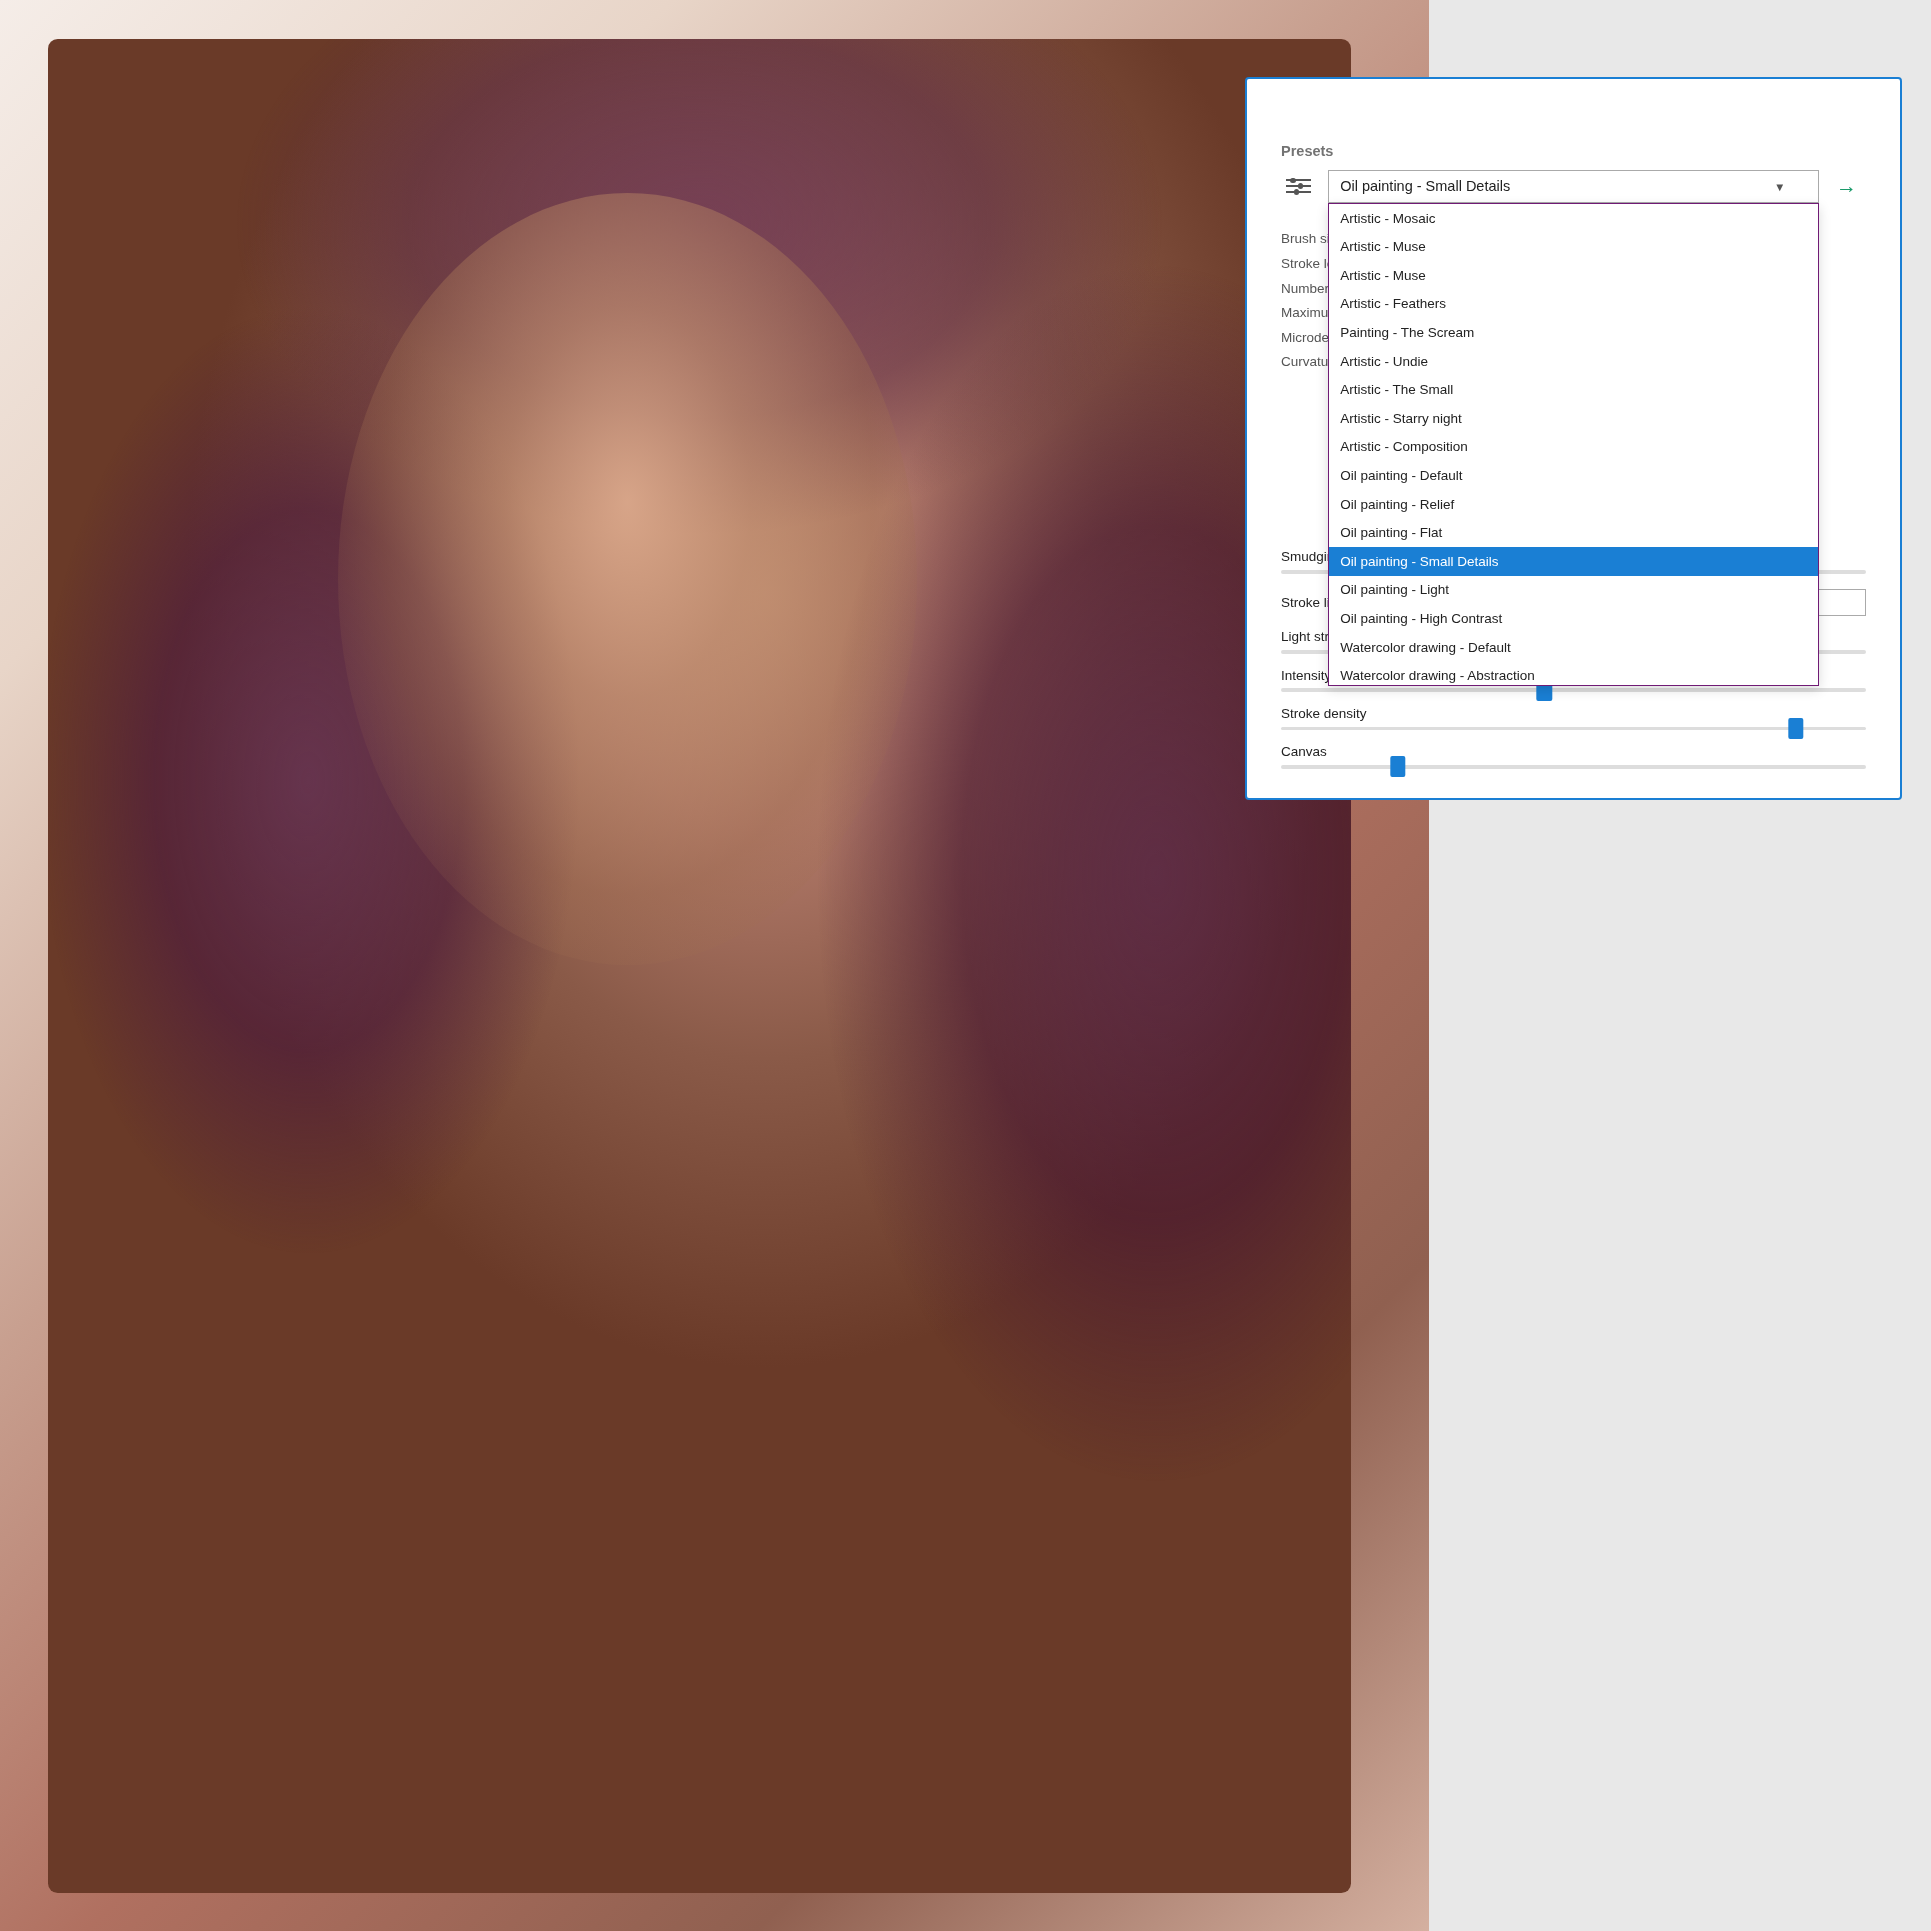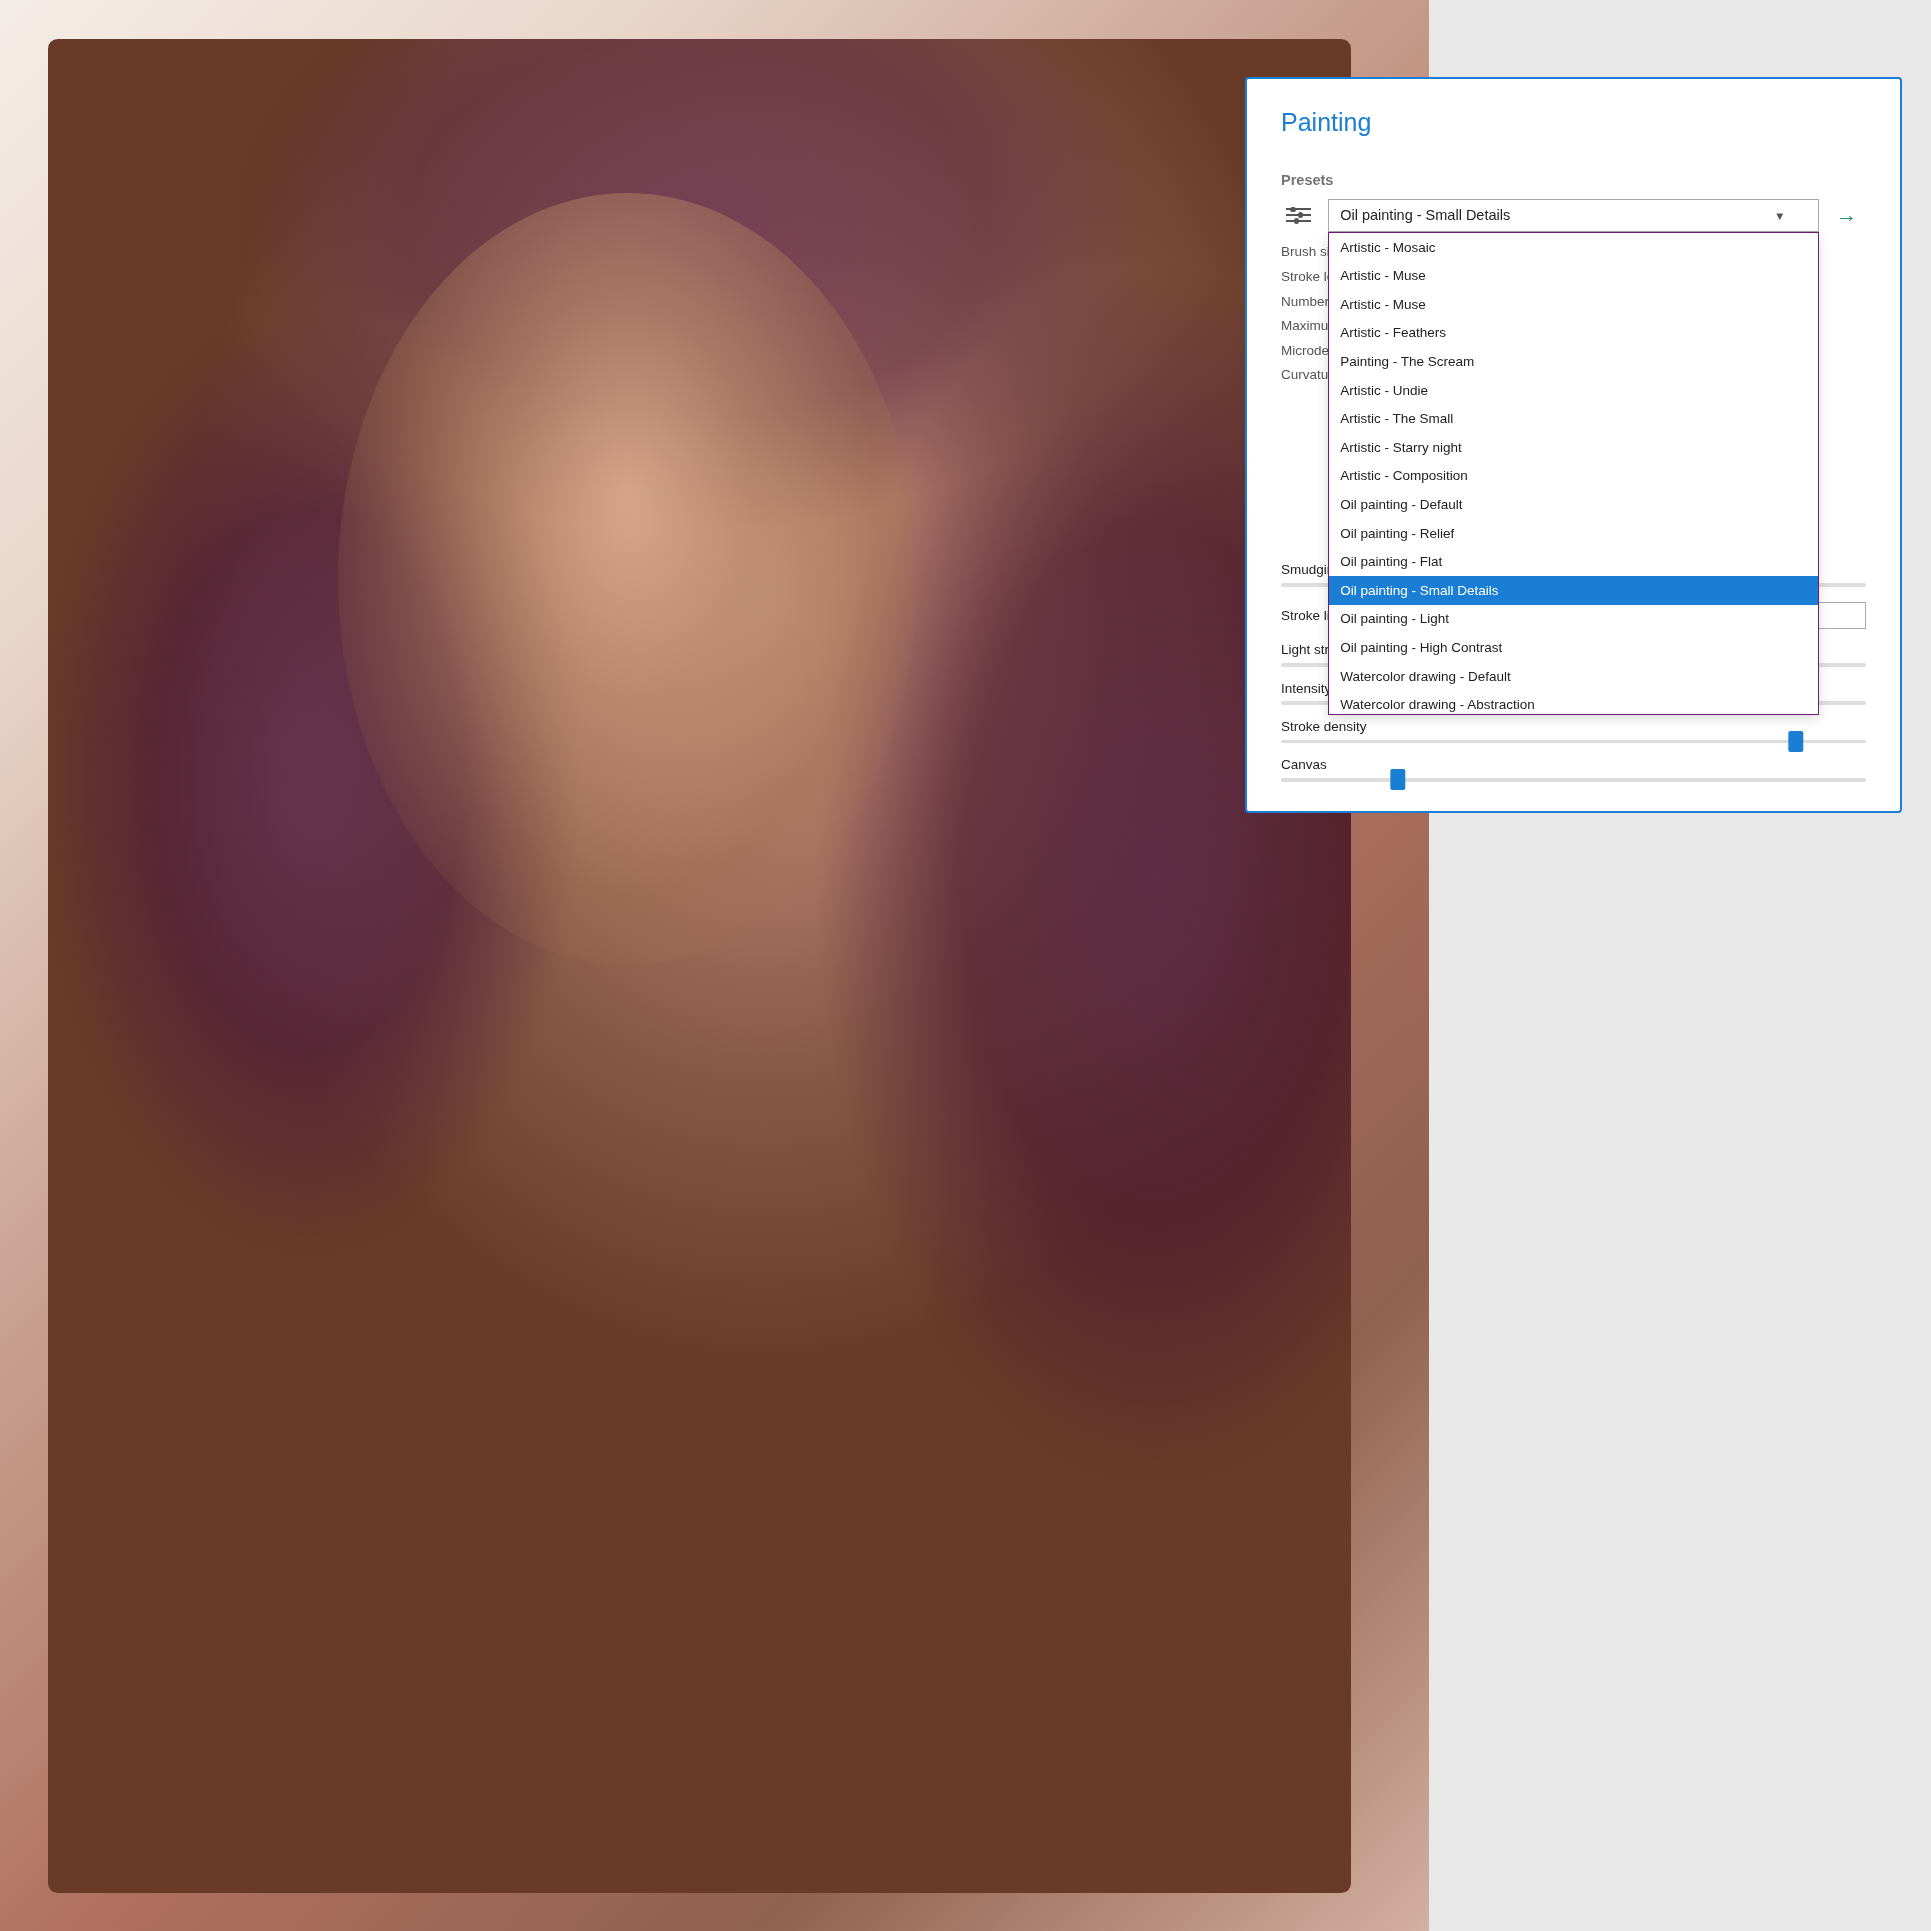--- a/index.html
+++ b/index.html
@@ -84,21 +84,21 @@
       color: #737373;
       margin-bottom: 9.7px;
       margin-top: 35px;
     }
 
     
     .presets-row {
       display: flex;
       align-items: center;
       gap: 11.6px;
-      margin-bottom: 7px;
+      margin-bottom: 23px;
       position: relative;
     }
 
     .icon-btn {
       width: 35px;
       height: 35px;
       display: flex;
       align-items: center;
       justify-content: center;
       cursor: pointer;
@@ -279,21 +279,20 @@
 <body>
 
 <div class="portrait-area">
   <div class="portrait-canvas"></div>
   <div class="hair-overlay"></div>
   <div class="face-highlight"></div>
 </div>
 
 <div class="panel-container">
 
-  <div class="panel-title">Painting</div>
 
   <div class="presets-label">Presets</div>
 
   <div class="presets-row">
     <div class="icon-btn">
       <div class="sliders-icon">
         <span></span>
         <span></span>
         <span></span>
       </div>

